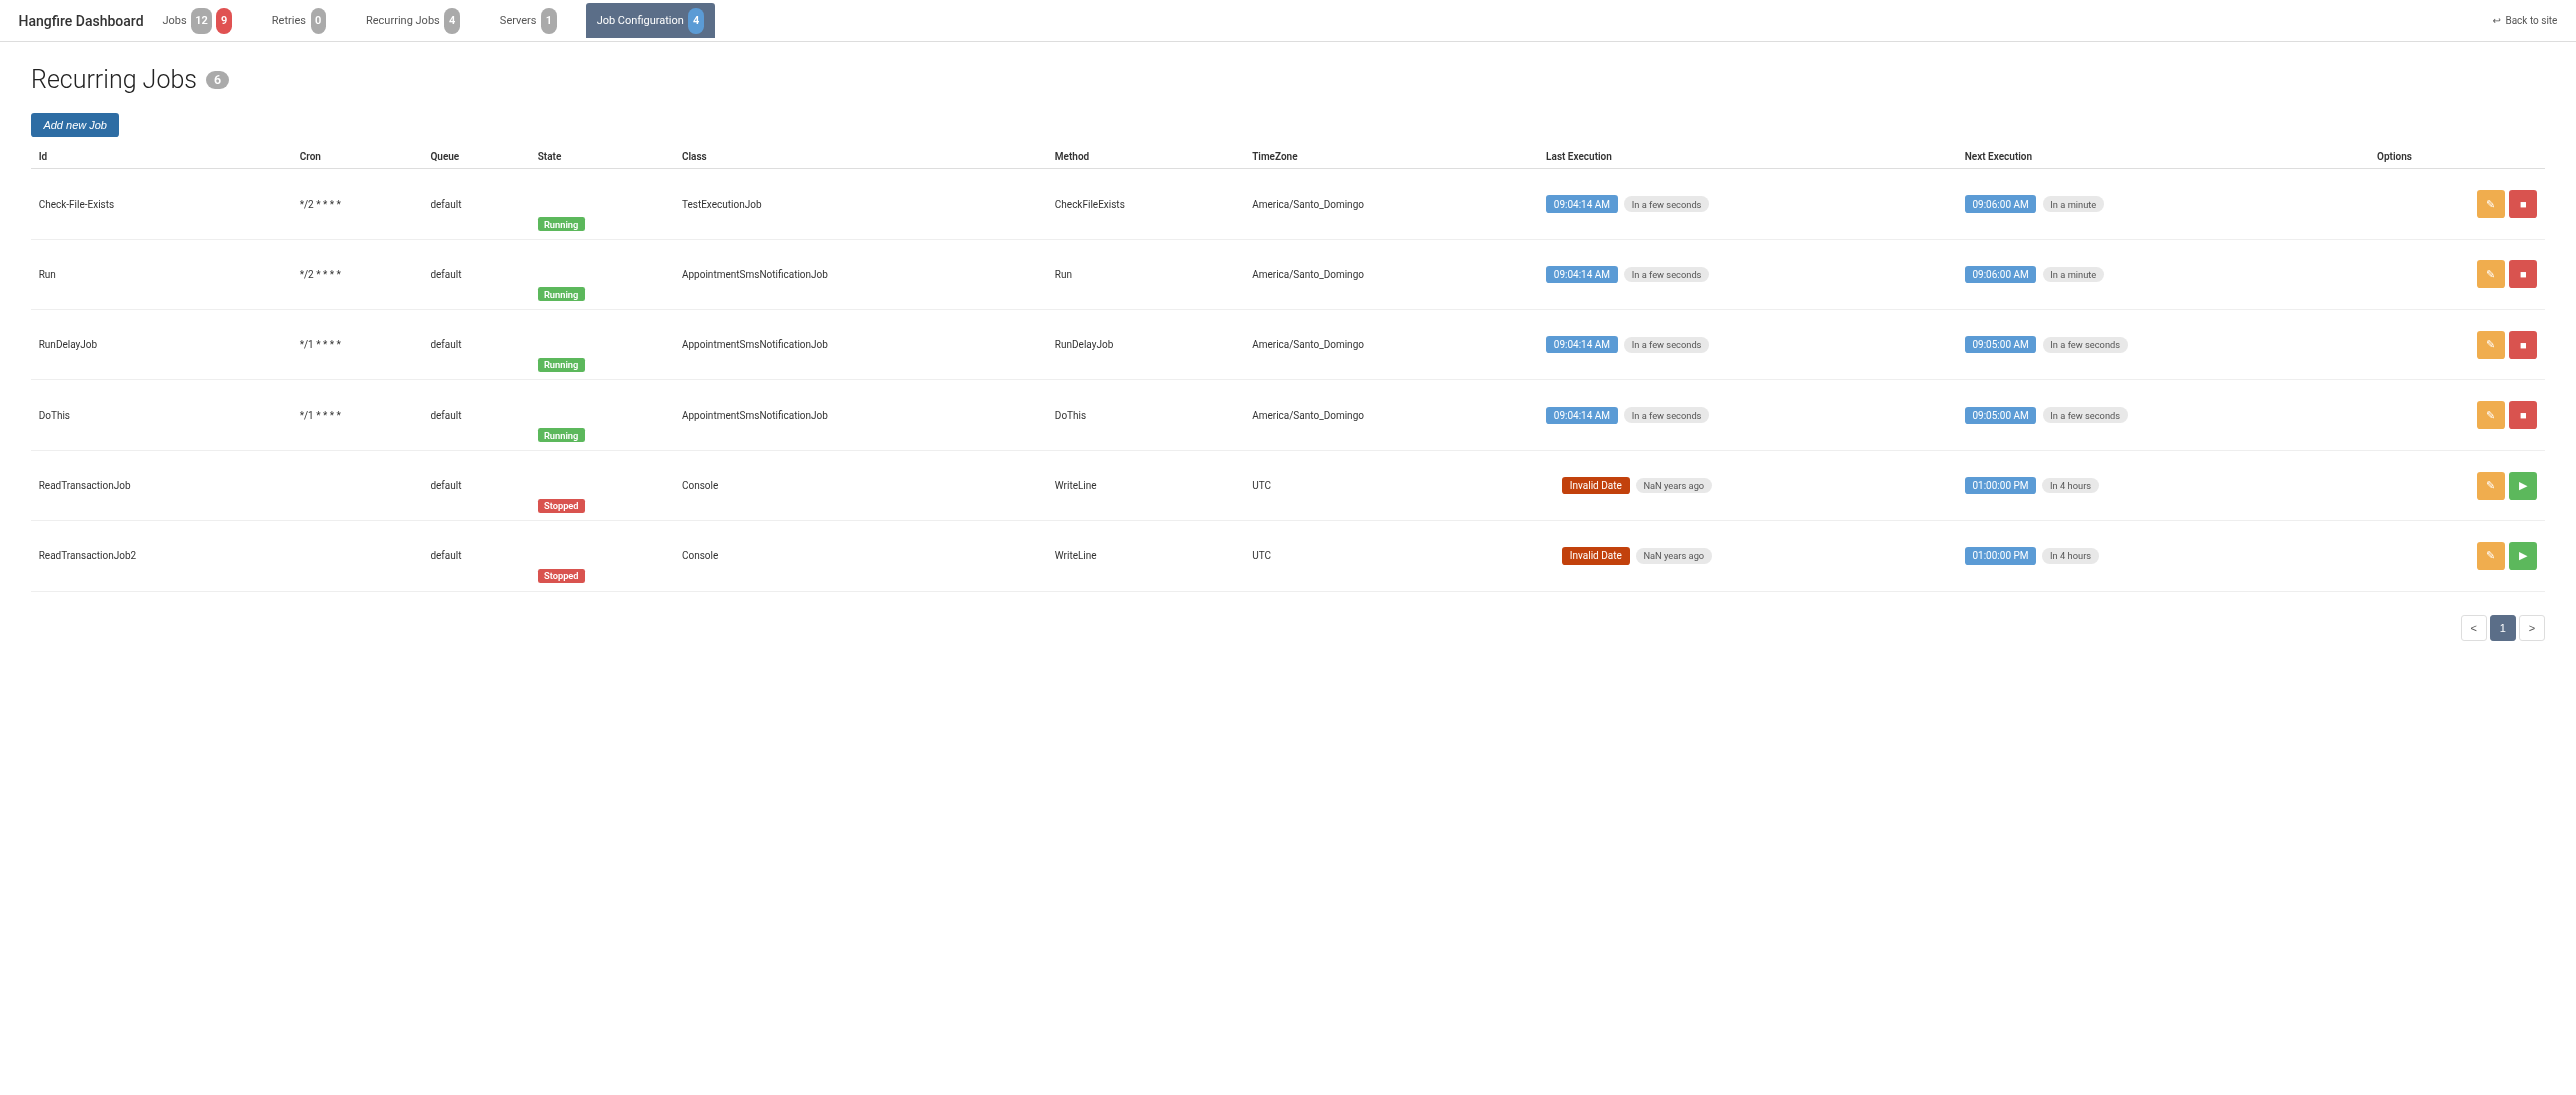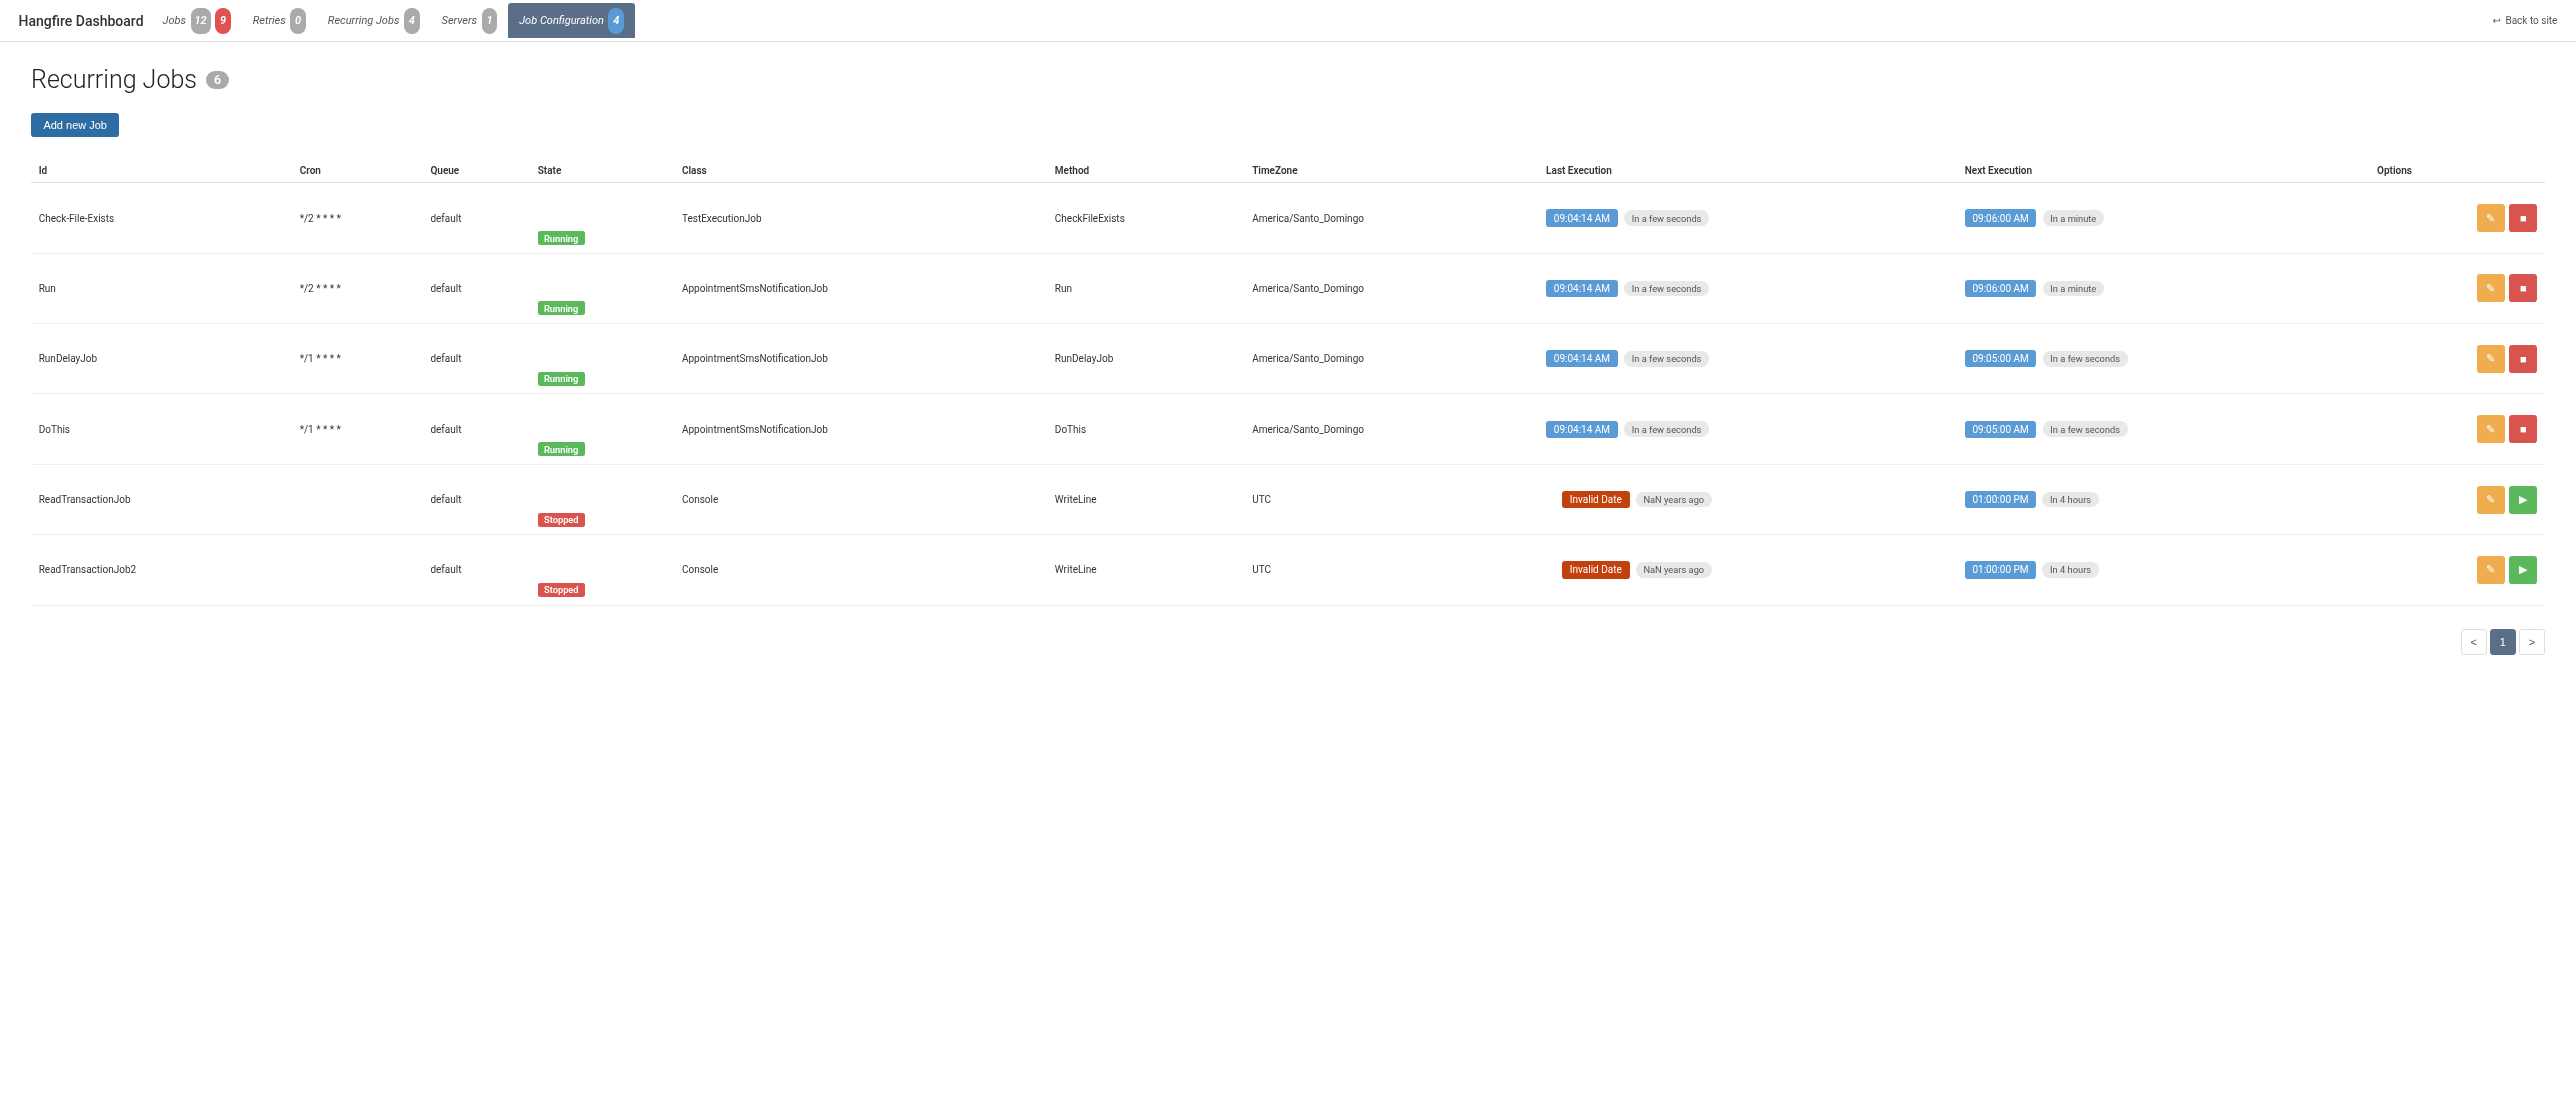--- a/index.html
+++ b/index.html
@@ -24,22 +24,21 @@
       font-size: 14px;
       font-weight: 500;
       color: #333;
       margin-right: 8px;
       white-space: nowrap;
     }
     .nav-items {
       display: flex;
       align-items: flex-end;
       flex: 1;
-      gap: 0;
-      font-style: italic;
+      gap: 18px;
     }
     .nav-item {
       padding: 4.6px 11px;
       color: #555;
       cursor: pointer;
       border-radius: 3.1px;
       display: flex;
       align-items: center;
       gap: 4.6px;
       font-size: 11px;
@@ -104,22 +103,23 @@
     }
 
     .btn-primary {
       background: #2e6da4;
       color: #fff;
       border: none;
       padding: 6.2px 12.4px;
       border-radius: 3.1px;
       font-size: 11px;
       cursor: pointer;
-      margin-bottom: 22px;
+      margin-bottom: 8px;
       display: inline-block;
+      font-style: italic;
     }
 
     
     table {
       width: 100%;
       border-collapse: collapse;
       font-size: 10px;
     }
     thead th {
       text-align: left;

